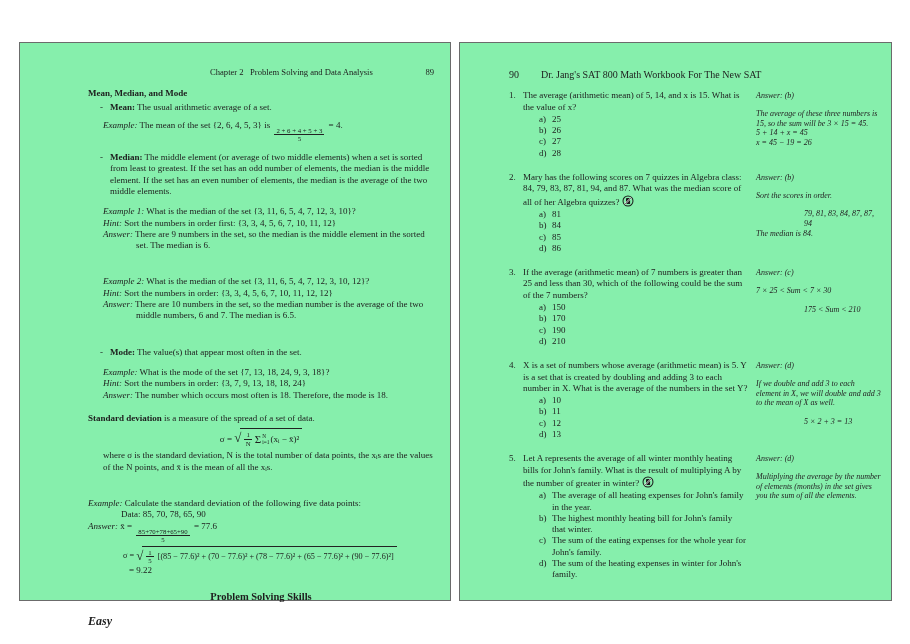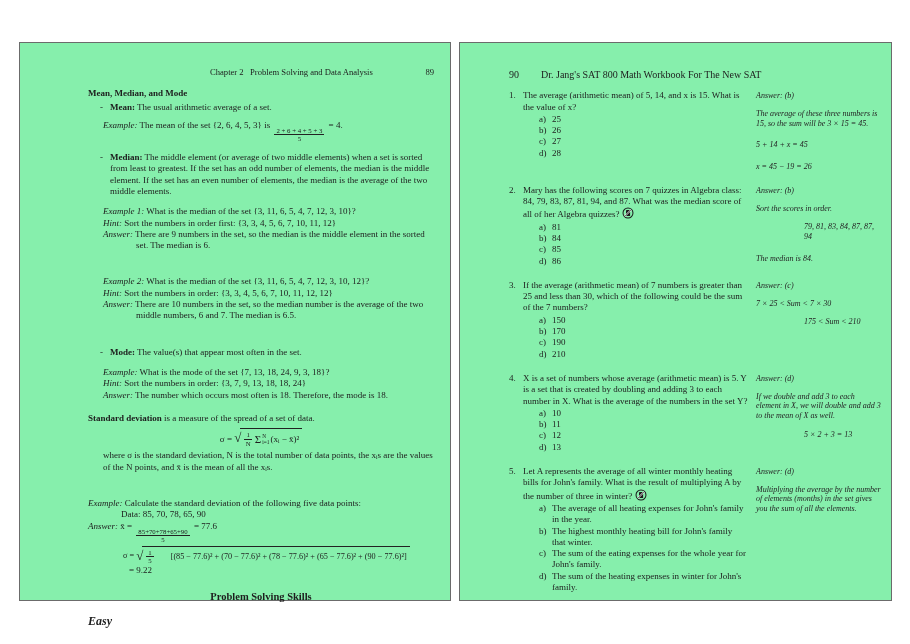--- a/index.html
+++ b/index.html
@@ -32,40 +32,40 @@
   .formula-row { text-align:center; margin-top:4px; }
   .sqrt { display:inline-flex; align-items:center; }
   .radical { font-size:13px; line-height:1; margin-right:-1px; }
   .sqrt-body { border-top:0.9px solid #222; padding:2px 3px 0 2px; display:inline-flex; align-items:center; }
   .sum { display:inline-flex; align-items:center; margin:0 1px; }
   .sum .sigma-glyph { font-size:11px; line-height:1; }
   .sum .scripts { display:inline-flex; flex-direction:column; font-size:5.4px; line-height:6px; text-align:left; margin-left:1px; }
   .where-line { margin-top:3px; margin-left:15px; }
   .data-line { margin-left:33px; }
   .calcrow { margin-left:35px; font-size:8.2px; display:flex; align-items:center; margin-top:2px; }
-  .calcrow .sqrt-body { gap:15px; }
+  .calcrow .sqrt-body { gap:2px; }
   .result-line { margin-left:41px; }
   .skills-title { font-weight:bold; text-align:center; font-size:10.5px; margin-top:15px; }
   .difficulty { font-weight:bold; font-style:italic; font-size:12px; margin-top:14px; }
 
   
   .rp-content { padding:26px 10px 0 49px; font-size:9px; line-height:11.3px; }
   .rp-header { display:flex; gap:22px; font-size:10px; }
   .question { display:grid; grid-template-columns:239px 1fr; column-gap:8px; margin-top:13px; }
   .q-line { display:flex; }
   .q-num { width:14px; }
   .q-text { flex:1; }
   .opts { margin-left:30px; margin-top:1px; }
   .opt { display:flex; }
   .opt-letter { width:13px; }
   .opt-text { flex:1; }
   .q-side { font-style:italic; font-size:8px; line-height:9.7px; color:#242424; padding-top:1px; }
   .expl { margin-top:8px; }
   .expl-gap { margin-top:9px;margin-left:48px; }
-  .expl-tight { margin-top:12px;font-family:Liberation Serif, serif; }
+  .expl-tight { margin-top:0;font-family:Liberation Serif, serif; }
   .nocalc { vertical-align:-2px; margin-left:3px; }
 </style>
 </head>
 <body>
 
 <div class="page page-left">
   <div class="lp-content">
 
     <div class="lp-header">
       <span class="ws-pre">Chapter 2   Problem Solving and Data Analysis</span>
@@ -315,21 +315,21 @@
         <div>Answer: (d)</div>
         <div class="expl">If we double and add 3 to each element in X, we will double and add 3 to the mean of X as well.</div>
         <div class="expl-gap">5 × 2 + 3 = 13</div>
       </div>
     </div>
 
     <div class="question">
       <div class="q-main">
         <div class="q-line">
           <span class="q-num">5.</span>
-          <span class="q-text"><span>Let A represents the average of all winter monthly heating bills for John's family. What is the result of multiplying A by the number of three in winter?</span><svg class="nocalc" viewBox="0 0 20 20" width="12" height="12">
+          <span class="q-text"><span>Let A represents the average of all winter monthly heating bills for John's family. What is the result of multiplying A by the number of greater in winter?</span><svg class="nocalc" viewBox="0 0 20 20" width="12" height="12">
                 <circle cx="10" cy="10" r="8.3" fill="none" stroke="#1a1a1a" stroke-width="1.7"></circle>
                 <rect x="6.7" y="5" width="6.8" height="10" rx="1" fill="#1a1a1a"></rect>
                 <line x1="4.6" y1="15.4" x2="15.4" y2="4.6" stroke="#ffffff" stroke-width="2.2"></line>
                 <line x1="4.6" y1="15.4" x2="15.4" y2="4.6" stroke="#1a1a1a" stroke-width="1"></line>
               </svg></span>
         </div>
         <div class="opts">
           <div class="opt">
               <span class="opt-letter">a)</span>
               <span class="opt-text">The average of all heating expenses for John's family in the year.</span>

